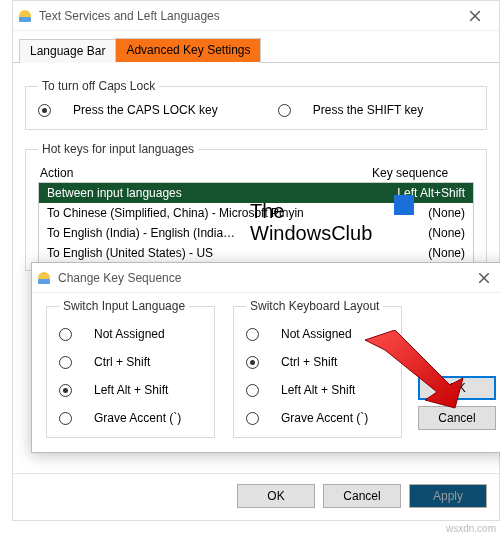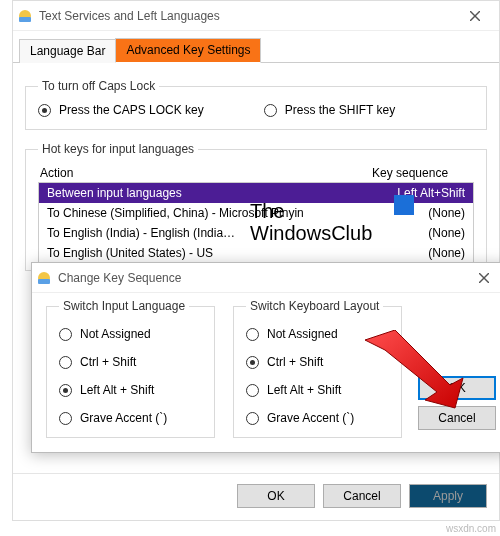--- a/index.html
+++ b/index.html
@@ -71,21 +71,21 @@
     margin: 8px 0 12px 0;
     padding: 10px 12px 12px 12px;
   }
   fieldset.group > legend {
     padding: 0 4px;
     font-size: 12px;
     color: #333;
   }
   .radio-row { display: flex; gap: 60px; }
   .radio {
-    display: inline-flex; align-items: center; gap: 8px;
+    display: inline-flex; align-items: center; gap: 22px;
     font-size: 12px;
   }
   .radio .dot {
     width: 13px; height: 13px;
     border: 1px solid #333;
     border-radius: 50%;
     display: inline-block;
     position: relative;
     background: #fff;
   }
@@ -105,21 +105,21 @@
     border: 1px solid #ccc;
     font-size: 12px;
   }
   .hk-row {
     display: flex;
     padding: 3px 8px;
   }
   .hk-row .action { flex: 1; white-space: nowrap; overflow: hidden; }
   .hk-row .seq { width: 100px; text-align: right; }
   .hk-row.sel {
-    background: #4c1d95;
+    background: #14532d;
     color: #fff;
   }
   
   .btnrow {
     display: flex;
     justify-content: flex-end;
     gap: 8px;
     padding: 10px 12px 12px 12px;
     border-top: 1px solid #e5e5e5;
   }

